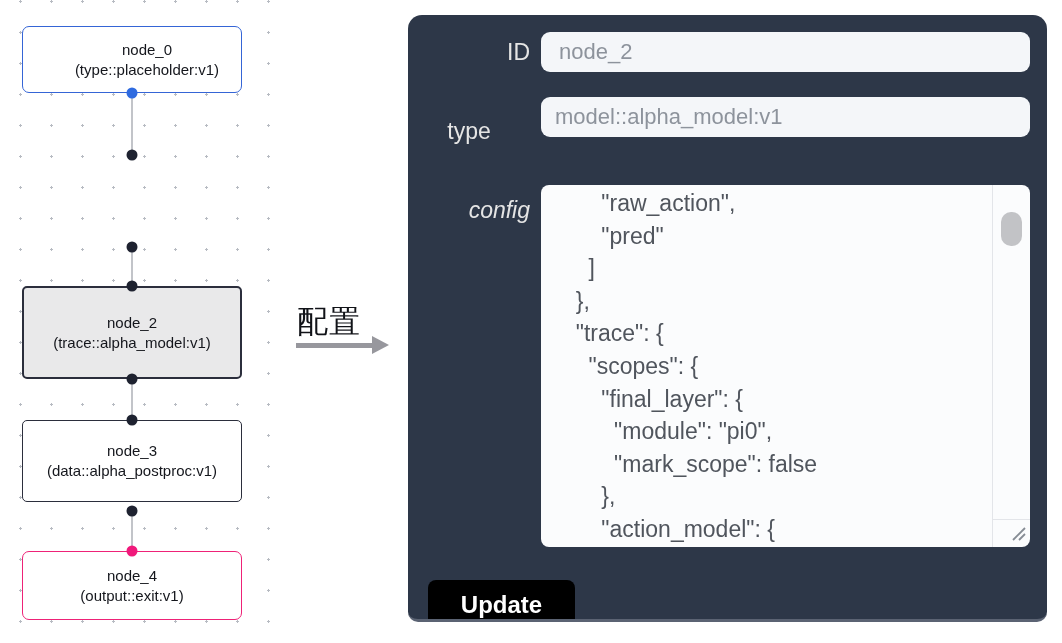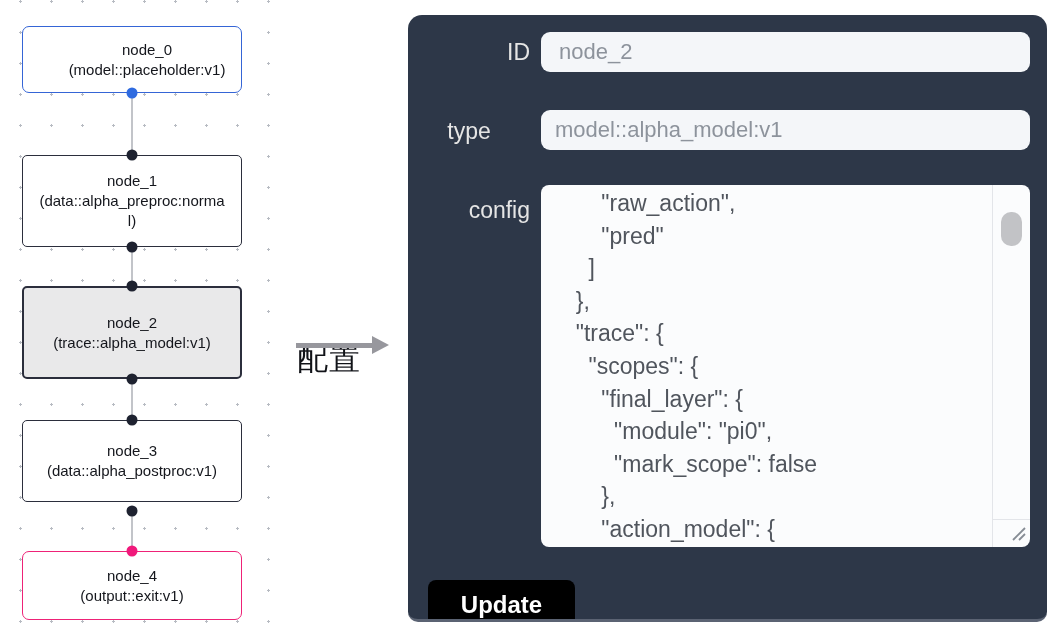--- a/index.html
+++ b/index.html
@@ -38,48 +38,48 @@
   #edge-3 { top:511px; height:40px; }
 
   .port {
     position:absolute; width:11px; height:11px; border-radius:50%;
     background:#1e2230; transform:translate(-50%,-50%); left:132px; z-index:3;
   }
   .port.blue { background:#2f6be0; }
   .port.pink { background:#f0197b; }
 
   
-  #cfg-label { position:absolute; left:297px; top:301px; font-size:31px; color:#111318; letter-spacing:1px;margin-top:37px; }
+  #cfg-label { position:absolute; left:297px; top:301px; font-size:31px; color:#111318; letter-spacing:1px; }
   #arrow-line { position:absolute; left:296px; top:343px; width:78px; height:5px; background:#97979d; }
   #arrow-head {
     position:absolute; left:372px; top:336px; width:0; height:0;
     border-left:17px solid #97979d; border-top:9.5px solid rgba(0,0,0,0); border-bottom:9.5px solid rgba(0,0,0,0);
   }
 
   
   #panel {
     position:absolute; left:408px; top:15px; width:639px; height:607px;
     background:#2d3748; border-radius:14px 14px 10px 10px;
     border-bottom:3px solid #5b6373; overflow:hidden; z-index:4;
   }
   .fld-label {
     position:absolute; left:0; width:122px; text-align:right;
     font-size:23px; color:#e5e5e5;
   }
   #label-id     { top:24px; }
   #label-type   { top:103px;text-align:center; }
-  #label-config { top:182px; }
+  #label-config { top:182px;font-style:italic; }
   .fld-input {
     position:absolute; left:133px; width:489px; height:40px;
     background:#f4f6f9; border:none; outline:none; border-radius:9px;
     padding:0 18px; font-size:22px; color:#8d939c;
     font-family:"Liberation Sans", sans-serif;
   }
   #input-id   { top:17px; }
-  #input-type { top:95px;padding-left:14px; }
+  #input-type { top:82px;padding-left:14px; }
 
   #config-box {
     position:absolute; left:133px; top:170px; width:489px; height:362px;
     background:#fbfcfd; border-radius:8px; overflow:hidden;
   }
   #config-text {
     position:absolute; inset:0; padding:2px 42px 0 22px;
     white-space:pre; overflow:hidden;
     font-size:23px; line-height:32.6px; color:#50555d;
   }
@@ -102,25 +102,21 @@
 <body>
 
 <div id="left-canvas" class="dots">
   <div id="edge-0" class="edge"></div>
   <div id="edge-1" class="edge"></div>
   <div id="edge-2" class="edge"></div>
   <div id="edge-3" class="edge"></div>
 
   <div id="node-0" class="node">
     <div class="nlabel">node_0</div>
-    <div class="nsub">(model::placeholder:v1)</div>
-  </div>
-  <div id="node-1" class="node">
-    <div class="nlabel">node_1</div>
-    <div class="nsub">(data::alpha_preproc:normal)</div>
+    <div class="nsub">(type::placeholder:v1)</div>
   </div>
   <div id="node-2" class="node">
     <div class="nlabel">node_2</div>
     <div class="nsub">(trace::alpha_model:v1)</div>
   </div>
   <div id="node-3" class="node">
     <div class="nlabel">node_3</div>
     <div class="nsub">(data::alpha_postproc:v1)</div>
   </div>
   <div id="node-4" class="node">

